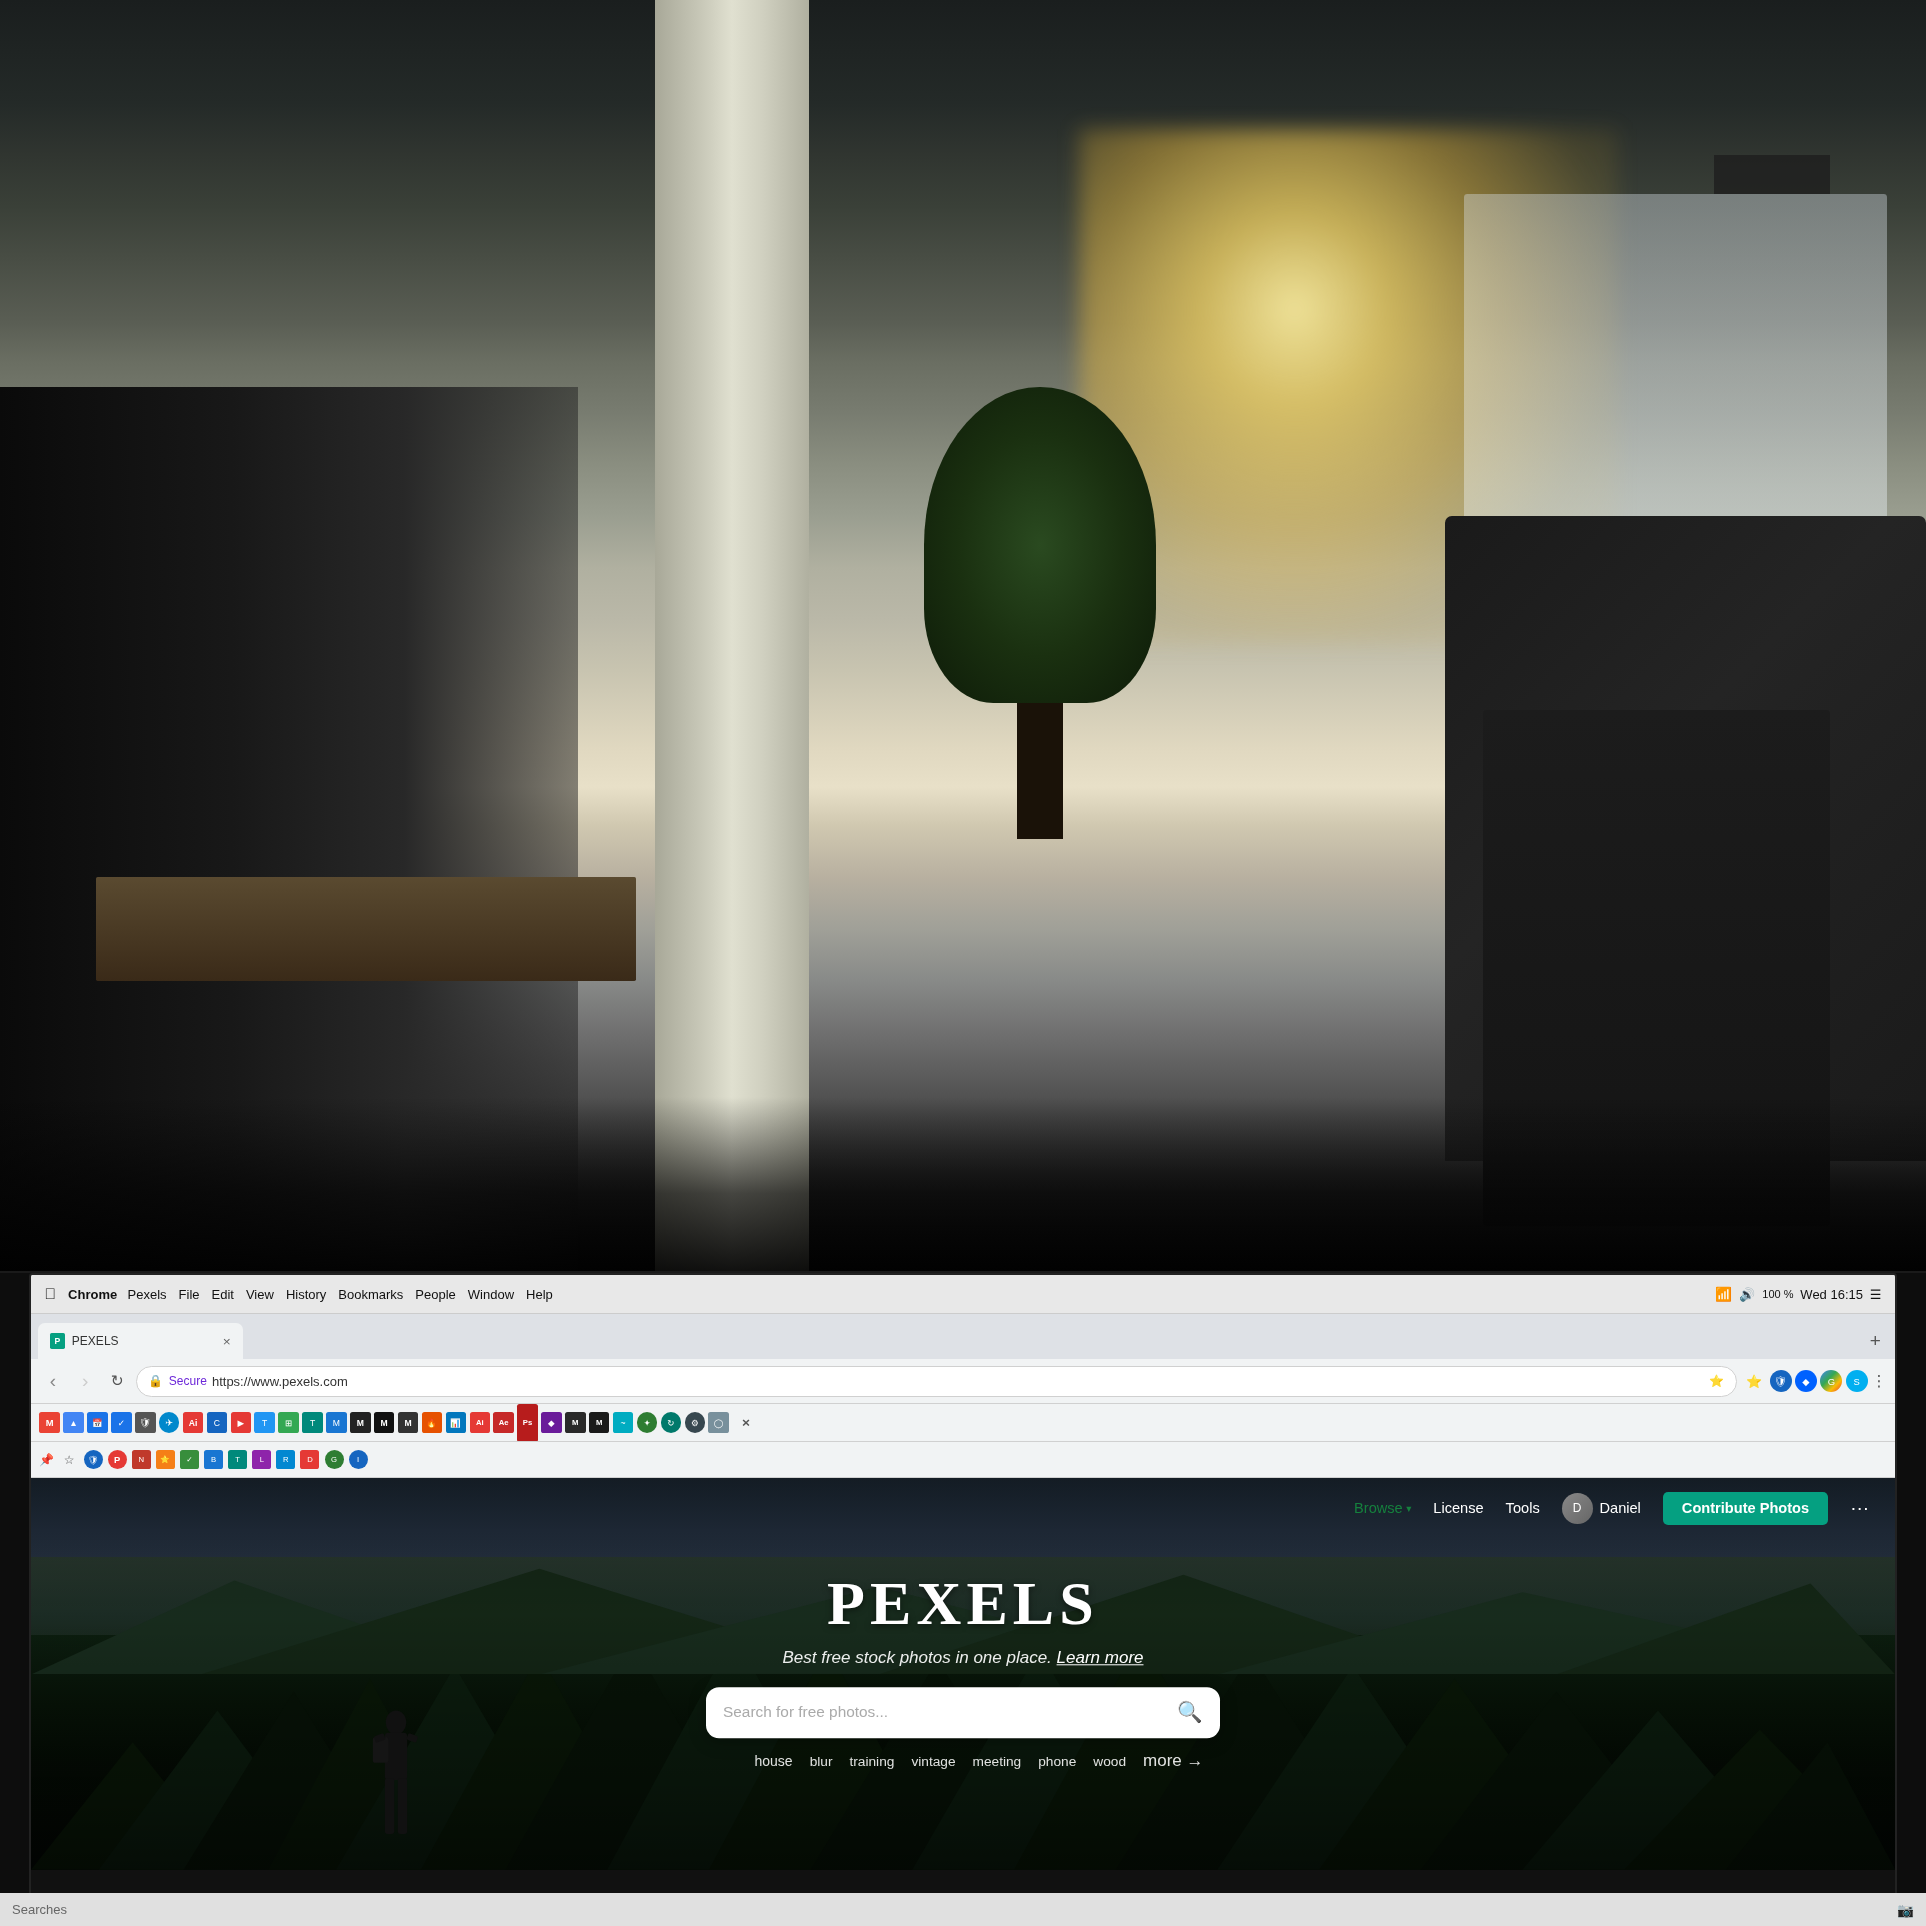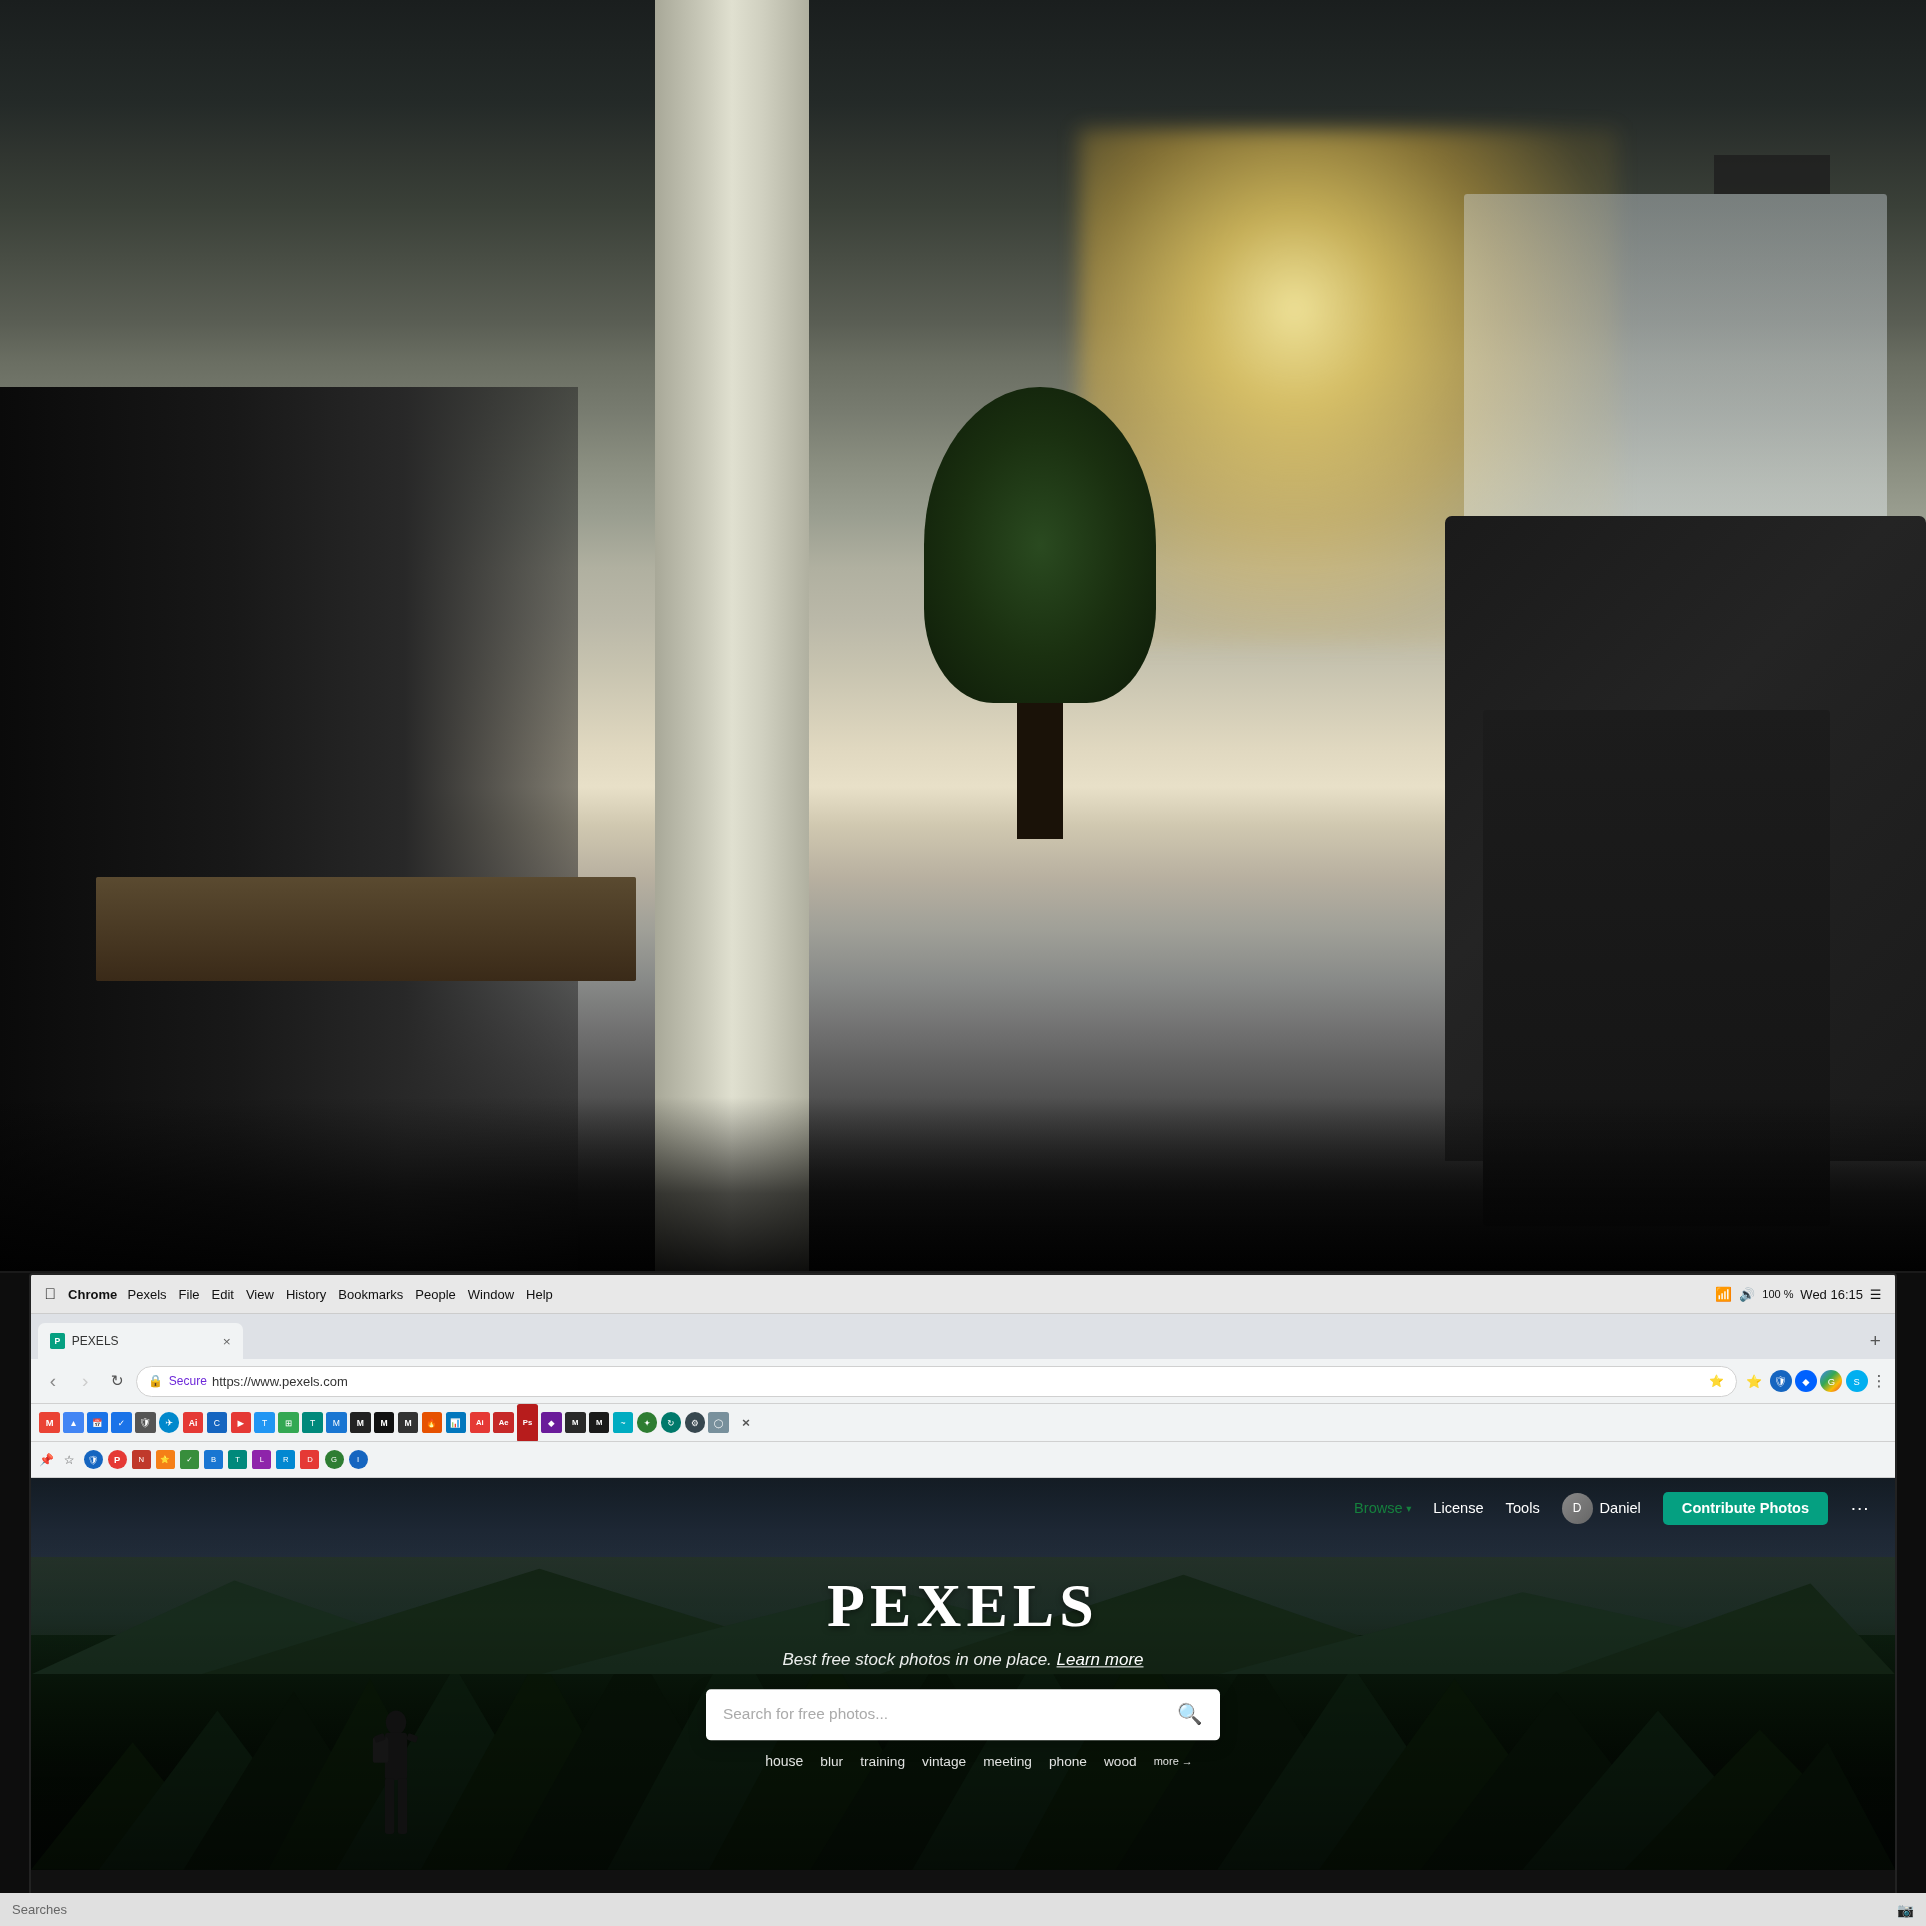--- a/index.html
+++ b/index.html
@@ -288,34 +288,34 @@
         </div>
       </div>
 
       <div style="position:absolute;top:50%;left:50%;transform:translate(-50%,-52%);text-align:center;z-index:15;width:514px;">
         <h1 style="font-size:62px;font-weight:900;color:#fff;letter-spacing:5.1px;font-family:Georgia,serif;text-shadow:0 1.7px 6.8px rgba(0,0,0,0.5);">PEXELS</h1>
         <p style="font-size:17px;color:rgba(255,255,255,0.92);margin-top:8.6px;font-style:italic;">
           <span>Best free stock photos in one place.</span>
           <a style="color:#fff;text-decoration:underline;cursor:pointer;">Learn more</a>
         </p>
 
-        <div style="margin-top:19px;background:#fff;border-radius:5px;display:flex;align-items:center;padding:12px 17px;height:51px;gap:10.3px;box-shadow:0 3.4px 17px rgba(0,0,0,0.3);">
+        <div style="margin-top:19px;background:#fff;border-radius:13px;display:flex;align-items:center;padding:12px 17px;height:51px;gap:10.3px;box-shadow:0 3.4px 17px rgba(0,0,0,0.3);">
           <span style="flex:1;font-size:15.4px;color:#aaa;text-align:left;">Search for free photos...</span>
           <span style="font-size:20.5px;color:#888;cursor:pointer;">🔍</span>
         </div>
 
         <div style="display:flex;gap:17px;margin-top:13.7px;justify-content:center;align-items:center;flex-wrap:wrap;">
           <span style="color:rgba(255,255,255,0.88);font-size:14px;cursor:pointer;margin-left:32px;">house</span>
           <span style="color:rgba(255,255,255,0.88);font-size:13.7px;cursor:pointer;">blur</span>
           <span style="color:rgba(255,255,255,0.88);font-size:13.7px;cursor:pointer;">training</span>
           <span style="color:rgba(255,255,255,0.88);font-size:13.7px;cursor:pointer;">vintage</span>
           <span style="color:rgba(255,255,255,0.88);font-size:13.7px;cursor:pointer;">meeting</span>
           <span style="color:rgba(255,255,255,0.88);font-size:13.7px;cursor:pointer;">phone</span>
           <span style="color:rgba(255,255,255,0.88);font-size:13.7px;cursor:pointer;">wood</span>
-          <span style="color:rgba(255,255,255,0.88);font-size:11px;cursor:pointer;">more →</span>
+          <span style="color:rgba(255,255,255,0.88);font-size:17px;cursor:pointer;">more →</span>
         </div>
       </div>
 
     </div>
   </div>
 
   <div style="position:absolute;bottom:0;left:1.5%;right:1.5%;height:5%;background:#111;border-top:1.7px solid #222;"></div>
 
 </div>
 

